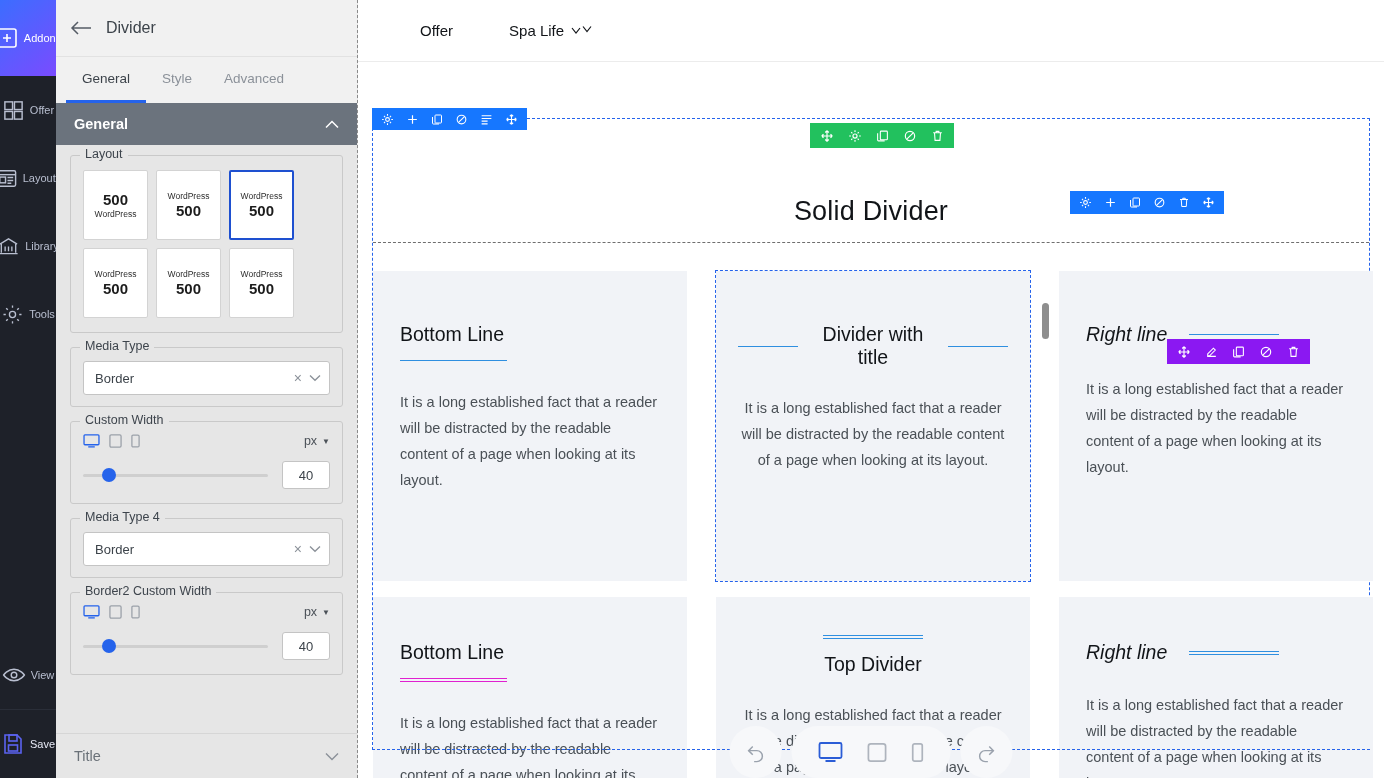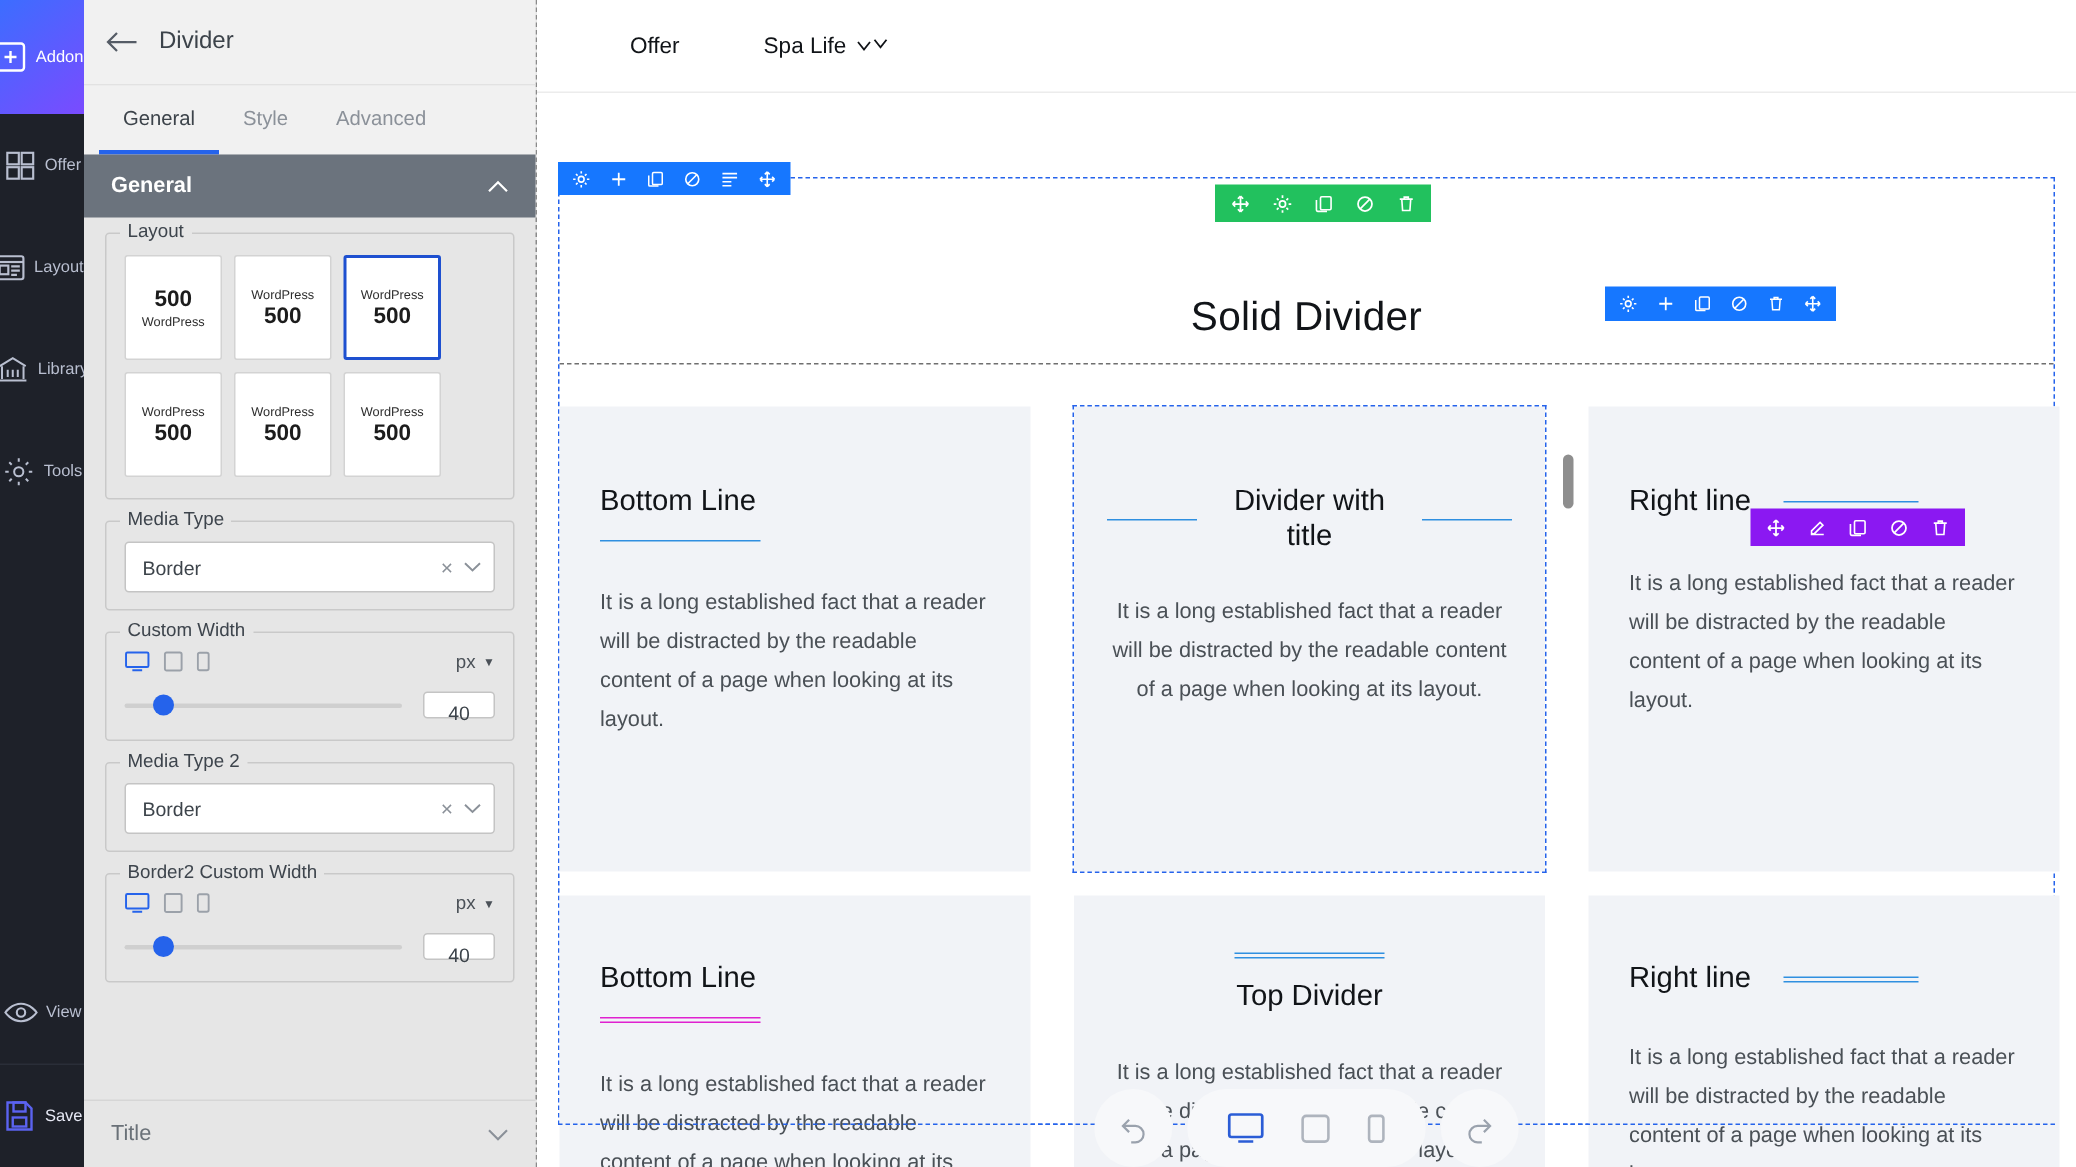--- a/index.html
+++ b/index.html
@@ -105,21 +105,21 @@
   .dev { line-height: 0; color: #9ba1a9; cursor: pointer; }
   .dev.active { color: #2563eb; }
   .unit { font-size: 12.5px; color: #4b5158; display: flex; align-items: center; gap: 5px; cursor: pointer; }
   .unit .caret { font-size: 8px; }
 
   .slider-row { display: flex; align-items: center; gap: 14px; margin-top: 13px; }
   .slider { position: relative; flex: 1 1 auto; height: 14px; cursor: pointer; }
   .slider .track { position: absolute; top: 6px; left: 0; right: 0; height: 3px; background: #cfcfcf; border-radius: 2px; }
   .slider .thumb { position: absolute; top: 0; left: 10%; width: 14px; height: 14px; border-radius: 50%; background: #2563eb; }
   .num-input {
-    width: 48px; height: 18px; background: #fff; border: 1px solid #c4c4c4; border-radius: 3px;
+    width: 48px; height: 28px; background: #fff; border: 1px solid #c4c4c4; border-radius: 3px;
     font-size: 13px; color: #3c434a; text-align: center; line-height: 27px; cursor: text;
   }
 
   .acc-row {
     height: 45px; border-top: 1px solid #d6d6d6;
     display: flex; align-items: center; justify-content: space-between;
     padding: 0 18px; font-size: 14.5px; color: #6a7178; cursor: pointer;
     background: #e6e6e6;
   }
 
@@ -164,21 +164,21 @@
   .card-title { font-size: 19.5px; color: #111418; }
   .card-title.center { text-align: center; }
   .card-text { font-size: 14.5px; line-height: 26px; color: #4a5056; }
   .card-text.center { text-align: center; }
 
   .div-line { height: 1px; background: #2f8fe0; }
   .div-dbl { height: 4px; border-top: 1px solid #2f8fe0; border-bottom: 1px solid #2f8fe0; }
   .div-dbl.magenta { border-top-color: #e020d0; border-bottom-color: #e020d0; }
 
   .bottom-line-wrap { margin: 14px 0 28px 0; width: 107px; }
-  .right-line-wrap { display: flex; align-items: center; gap: 22px; }
+  .right-line-wrap { display: flex; align-items: center; gap: 22px; font-style: italic; }
   .right-line-wrap .ln { width: 90px; }
   .title-with-lines { display: flex; align-items: center; gap: 18px; justify-content: center; }
   .title-with-lines .ln { width: 72px; }
   .top-div-wrap { display: flex; justify-content: center; margin-bottom: 14px; }
   .top-div-wrap .ln { width: 100px; }
 
   .scroll-track {
     position: absolute; width: 7px; border-radius: 4px; background: #8e8e8e;
   }
 
@@ -388,21 +388,21 @@
         <div class="slider-row">
           <div class="slider">
             <div class="track"></div>
             <div class="thumb"></div>
           </div>
           <div class="num-input">40</div>
         </div>
       </div>
 
       <div class="fieldset" style="padding-bottom:11px;">
-        <div class="legend">Media Type 2</div>
+        <div class="legend">Media Type 4</div>
         <div class="select">
           <span class="val">Border</span>
           <span class="x">×</span>
           <span class="dd">
             <svg width="12" height="8" viewBox="0 0 12 8" fill="none" stroke="#8b9199" stroke-width="1.3">
                 <path d="M1 1.5 6 6.3l5-4.8"></path>
               </svg>
           </span>
         </div>
       </div>

